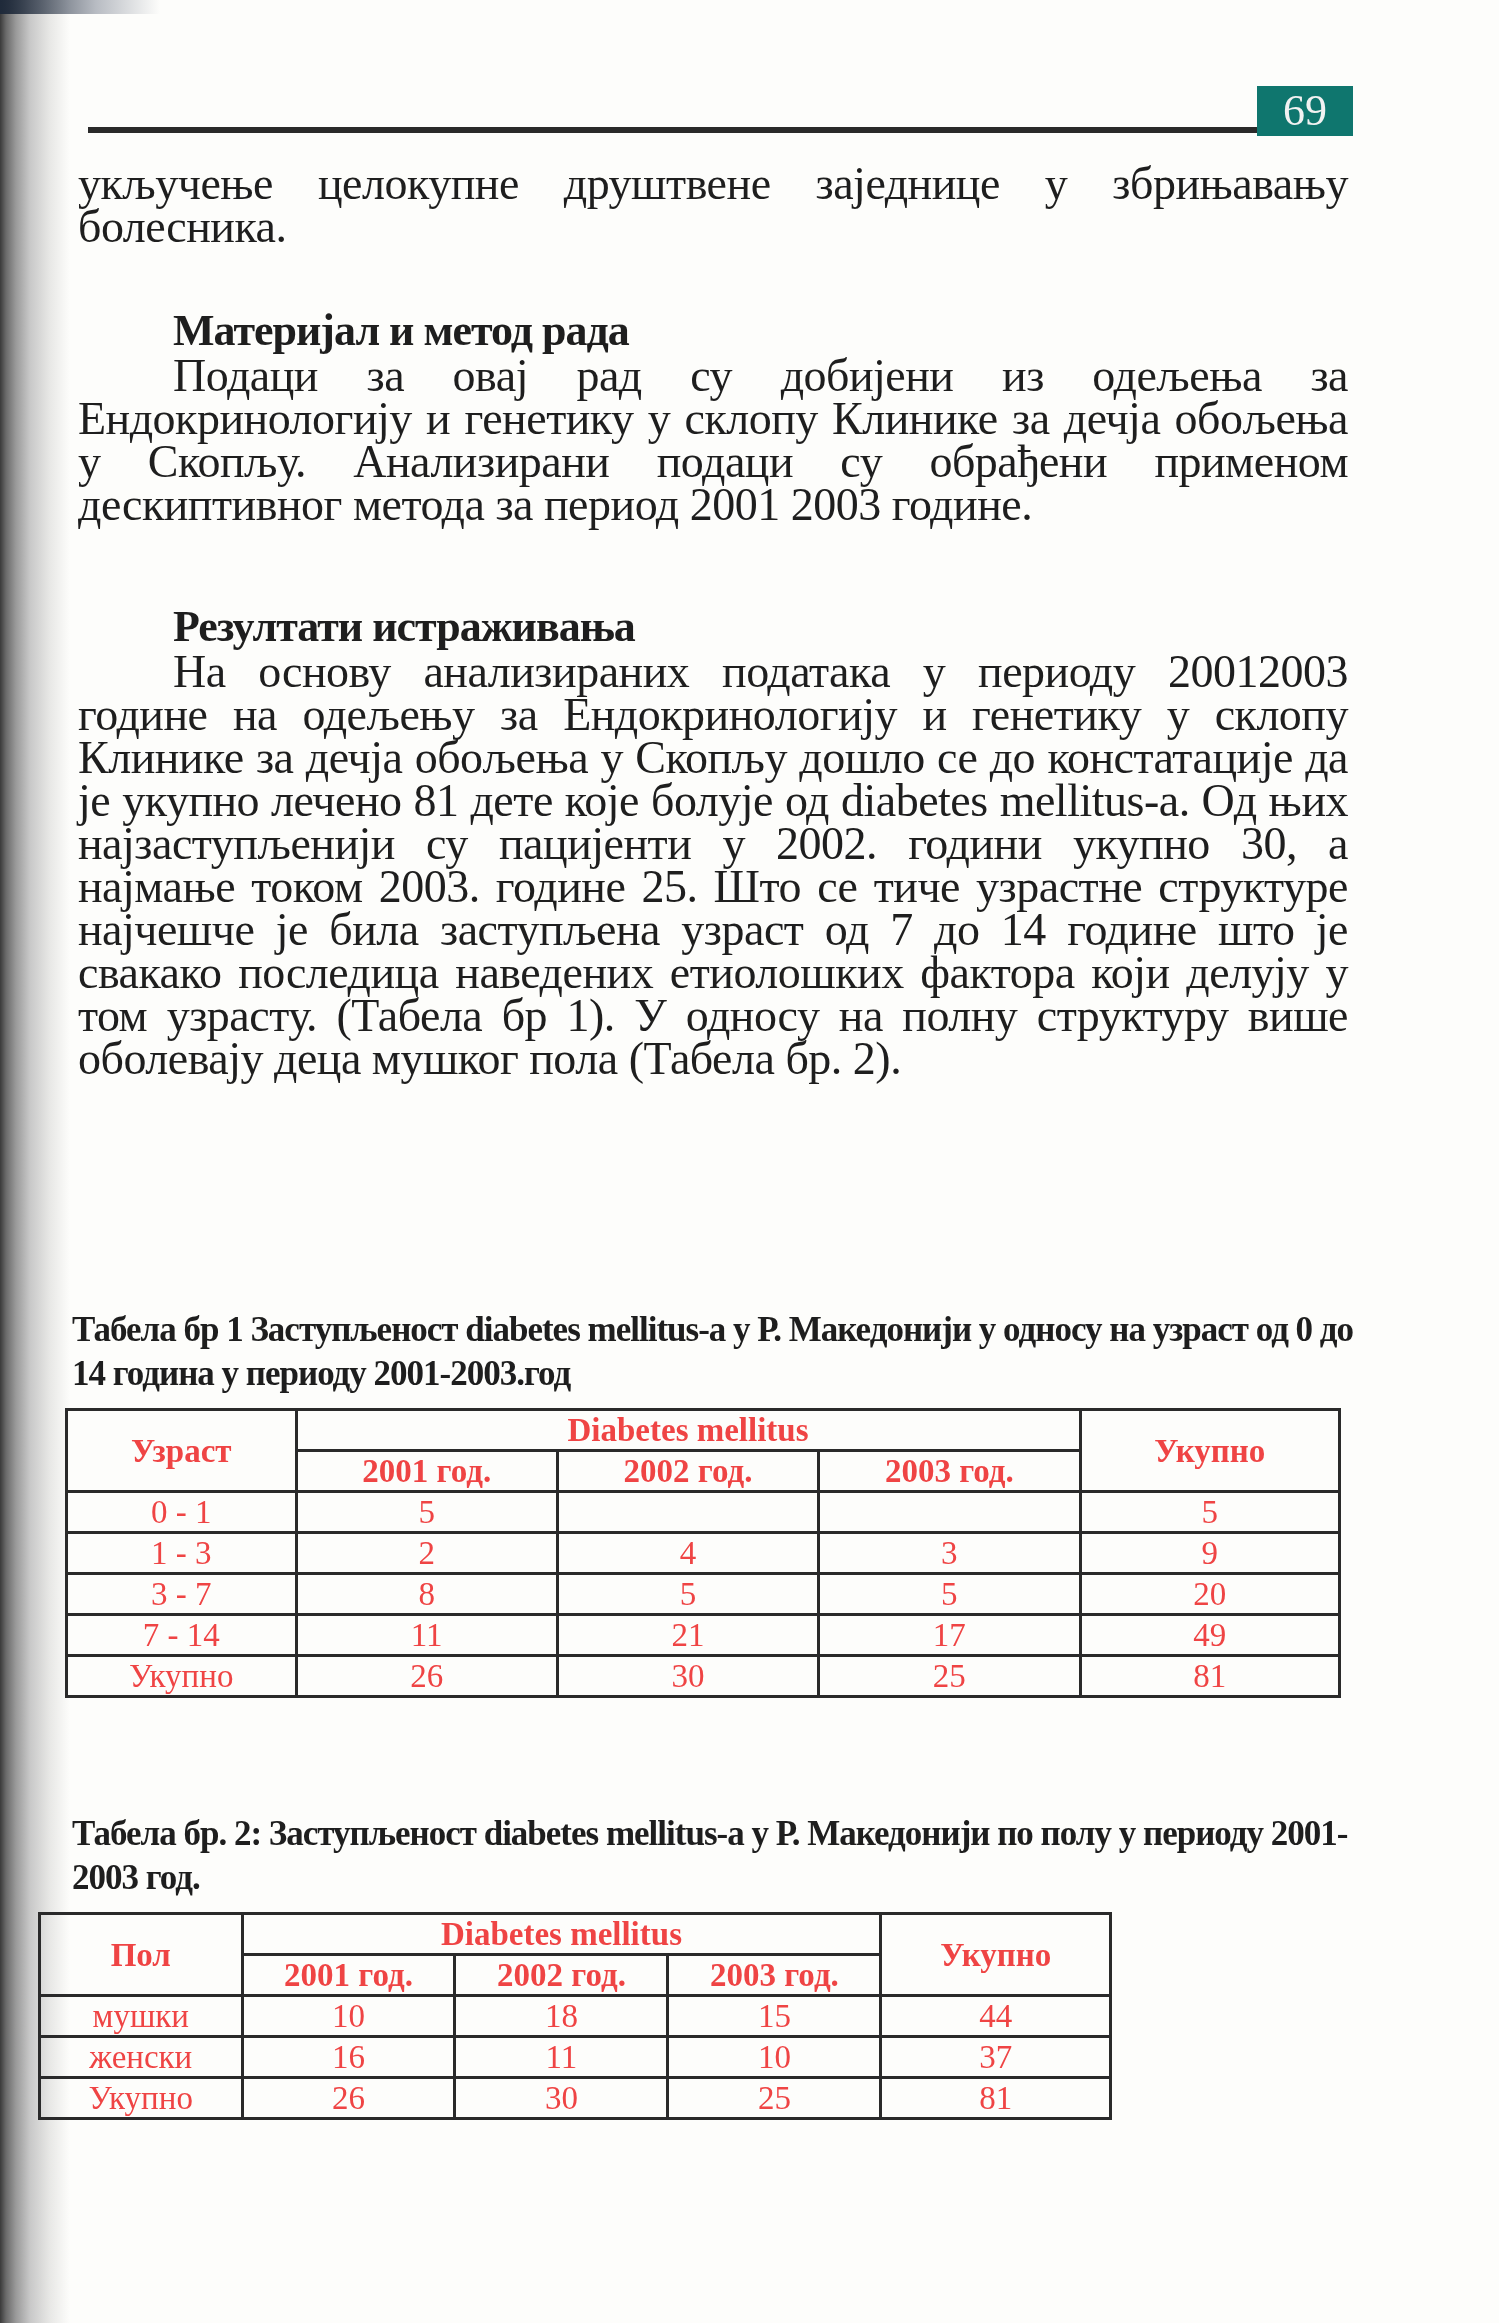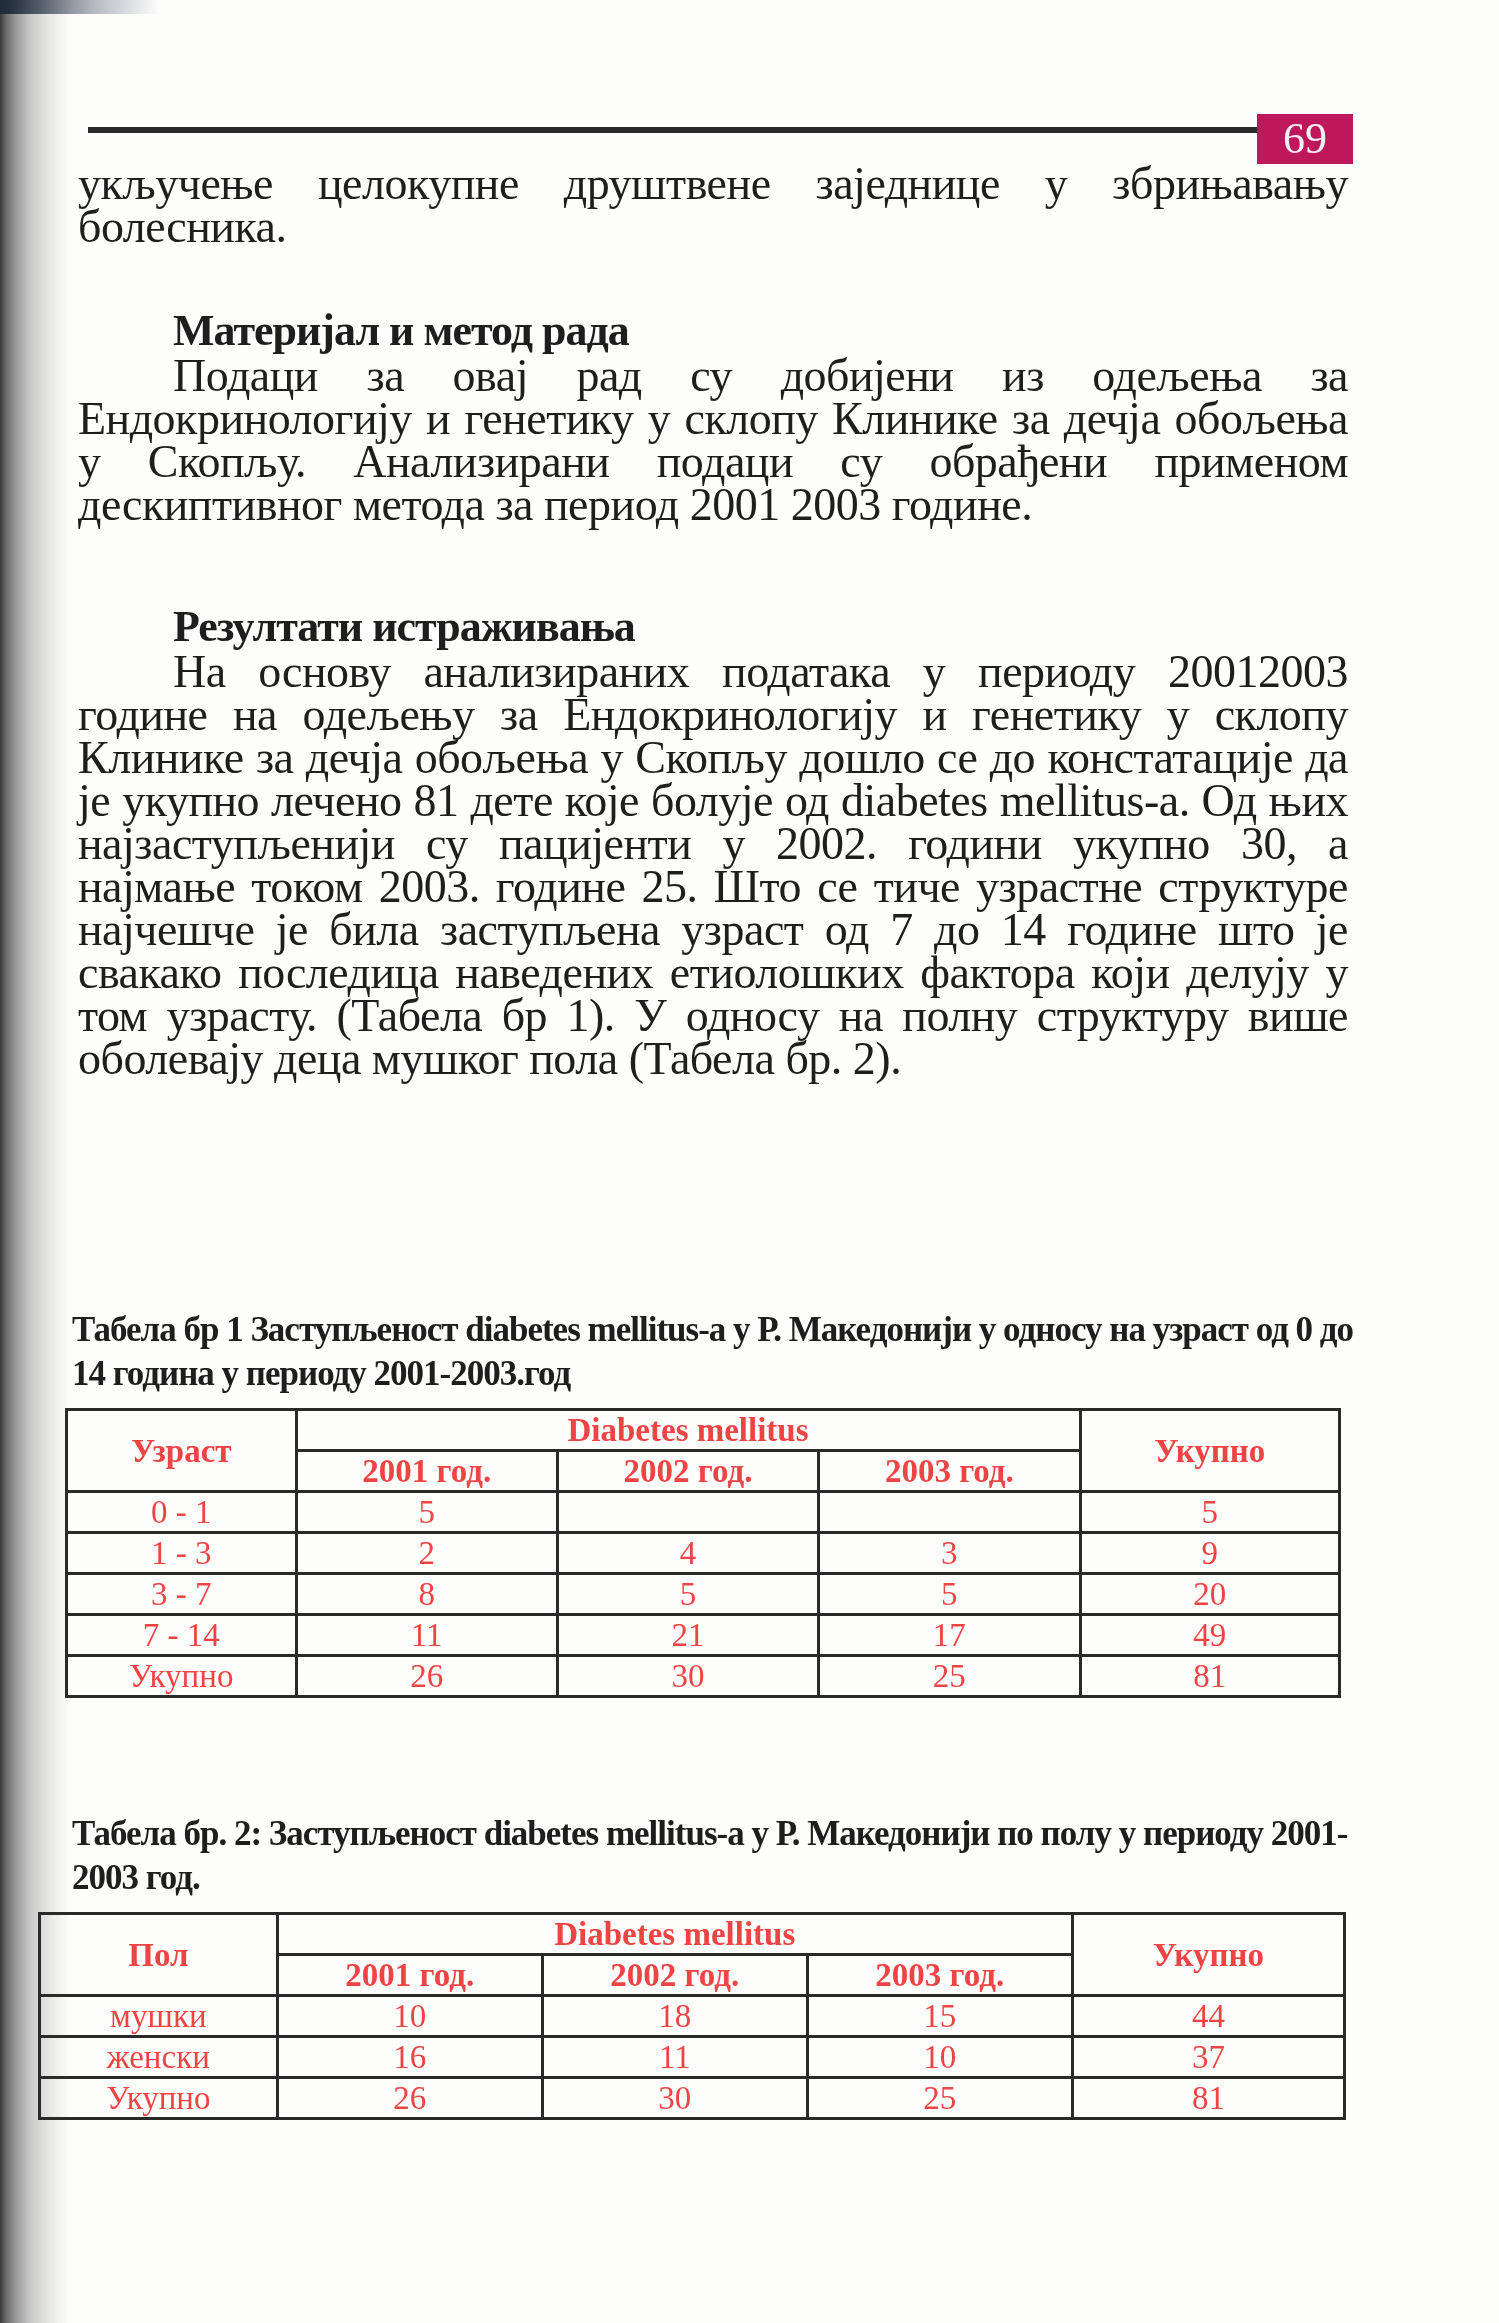--- a/index.html
+++ b/index.html
@@ -20,22 +20,22 @@
   }
   .page { position: absolute; left: 0; top: 0; width: 1499px; height: 2323px; }
 
   
   .header-rule {
     position: absolute; left: 88px; top: 127px; width: 1180px; height: 6px;
     background: #2a2a2a;
   }
   .page-number {
     position: absolute; left: 1257px; top: 86px; width: 96px; height: 50px;
-    background: #be185d; color: #f2f2f2;
-    font-size: 44px; line-height: 50px; text-align: center; margin-top: 28px;
+    background: #0f766e; color: #f2f2f2;
+    font-size: 44px; line-height: 50px; text-align: center;
   }
 
   .text-block {
     position: absolute; left: 78px; width: 1270px;
     font-size: 46px; line-height: 43px; text-align: justify;
     text-align-last: left; letter-spacing: -0.5px;
   }
   .text-block p { margin: 0; }
   .indent { text-indent: 95px; }
   .heading {
@@ -54,21 +54,21 @@
     font-size: 33px; color: #ef4444;
   }
   table.data td, table.data th {
     border: 3px solid #2a2a2a; text-align: center; padding: 0;
     height: 38px; line-height: 36px;
   }
   table.data th { font-weight: bold; }
   table.data .rowlabel { font-weight: normal; }
 
   #table1 { left: 65px; top: 1408px; width: 1276px; }
-  #table2 { left: 38px; top: 1912px; width: 1308px; }
+  #table2 { left: 38px; top: 1912px; width: 1074px; }
 </style>
 </head>
 <body>
 
 <div class="page">
   <div class="gutter"></div>
   <div class="gutter-top"></div>
 
   <div class="header-rule"></div>
   <div class="page-number">69</div>

